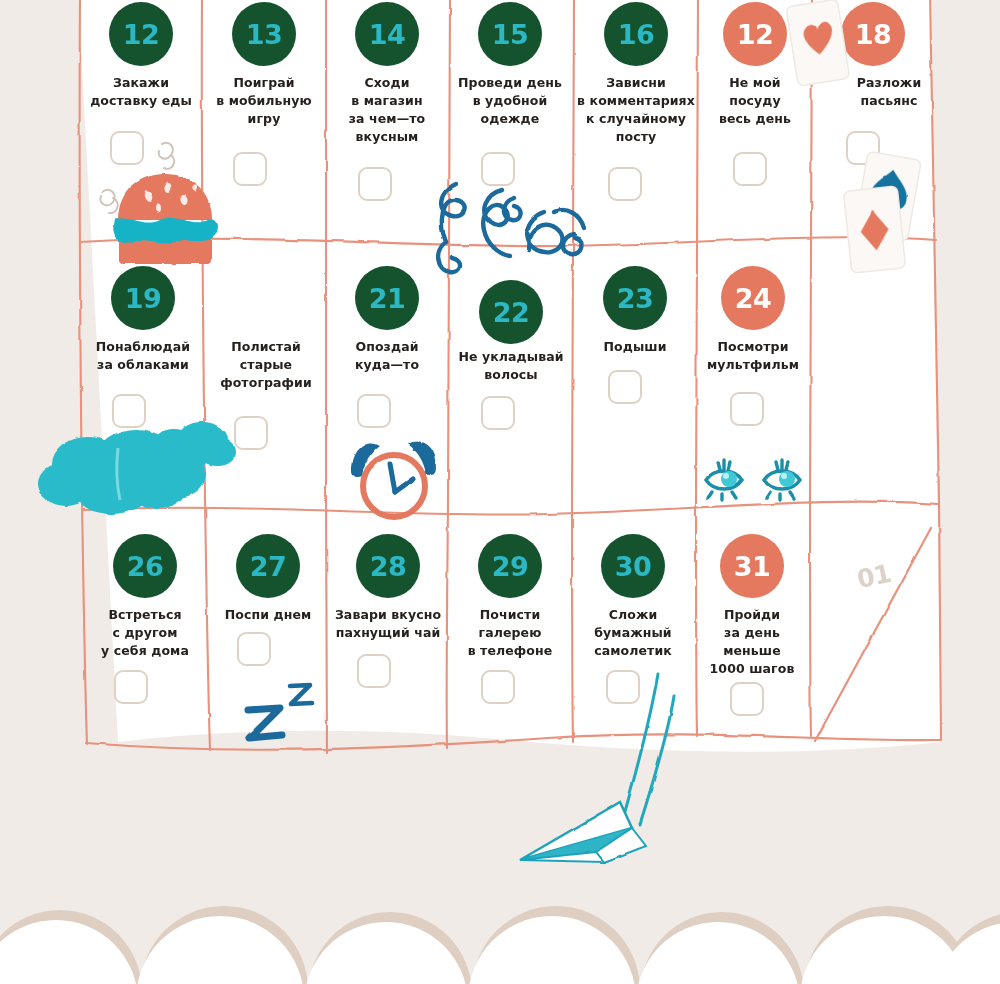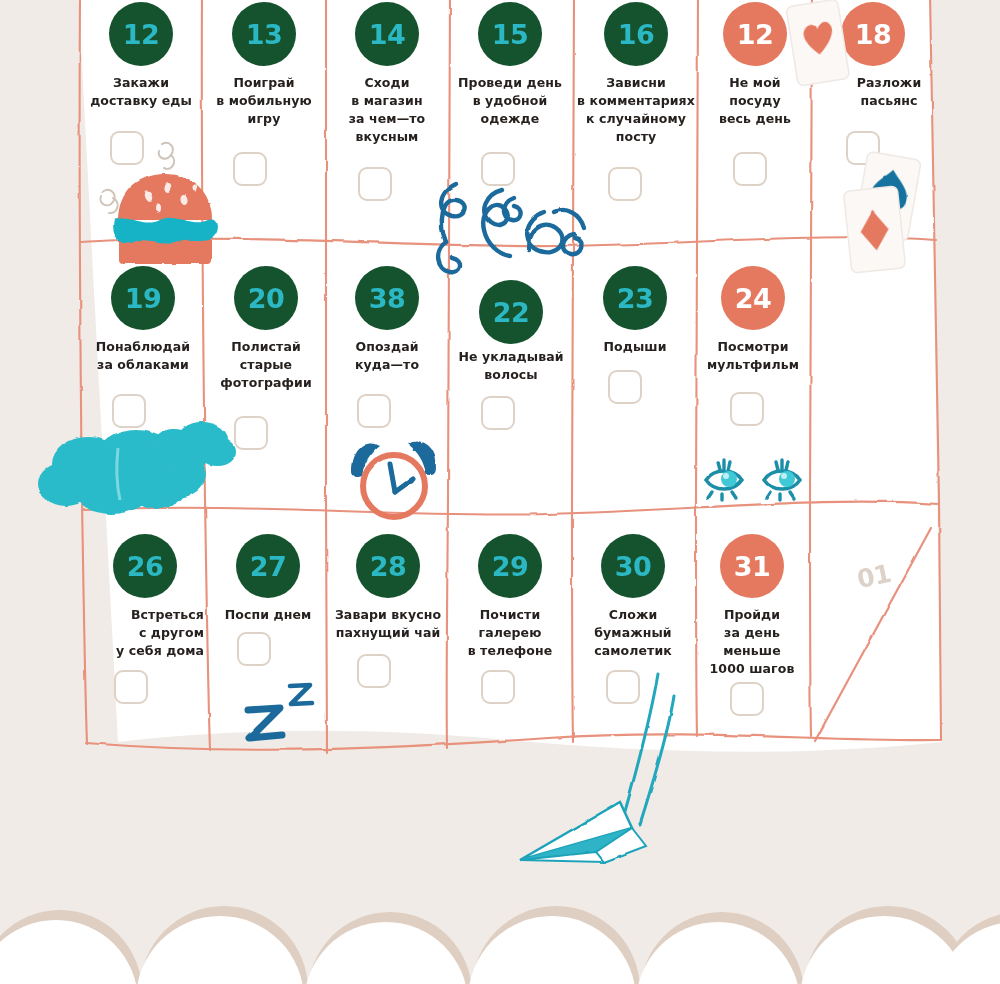--- a/index.html
+++ b/index.html
@@ -160,29 +160,28 @@
   </div>
 
   <div class="cell" style="left:84px;top:266px;width:118px;height:240px;">
     <div class="daynum beige" style="top:0px;">19</div>
     <div class="task" style="top:72px;white-space:pre-line;">Понаблюдай
 за облаками</div>
     <div class="checkbox" style="left:28px;top:128px;"></div>
   </div>
 
   <div class="cell" style="left:206px;top:266px;width:120px;height:240px;">
-    <div class="daynum beige" style="top:0px;">20</div>
     <div class="task" style="top:72px;white-space:pre-line;">Полистай
 старые
 фотографии</div>
     <div class="checkbox" style="left:28px;top:150px;"></div>
   </div>
 
   <div class="cell" style="left:328px;top:266px;width:118px;height:240px;">
-    <div class="daynum beige" style="top:0px;">38</div>
+    <div class="daynum beige" style="top:0px;">21</div>
     <div class="task" style="top:72px;white-space:pre-line;">Опоздай
 куда—то</div>
     <div class="checkbox" style="left:29px;top:128px;"></div>
   </div>
 
   <div class="cell" style="left:450px;top:280px;width:122px;height:230px;">
     <div class="daynum beige" style="top:0px;">22</div>
     <div class="task" style="top:68px;white-space:pre-line;">Не укладывай
 волосы</div>
     <div class="checkbox" style="left:31px;top:116px;"></div>
@@ -195,21 +194,21 @@
   </div>
 
   <div class="cell" style="left:696px;top:266px;width:114px;height:240px;">
     <div class="daynum coral" style="top:0px;">24</div>
     <div class="task" style="top:72px;white-space:pre-line;">Посмотри
 мультфильм</div>
     <div class="checkbox" style="left:34px;top:126px;"></div>
   </div>
 
 
-  <div class="cell" style="left:86px;top:534px;width:118px;height:210px;text-align:right;">
+  <div class="cell" style="left:86px;top:534px;width:118px;height:210px;">
     <div class="daynum beige" style="top:0px;">26</div>
     <div class="task" style="top:72px;white-space:pre-line;">Встреться
 с другом
 у себя дома</div>
     <div class="checkbox" style="left:28px;top:136px;"></div>
   </div>
 
   <div class="cell" style="left:208px;top:534px;width:120px;height:210px;">
     <div class="daynum beige" style="top:0px;">27</div>
     <div class="task" style="top:72px;white-space:pre-line;">Поспи днем</div>

